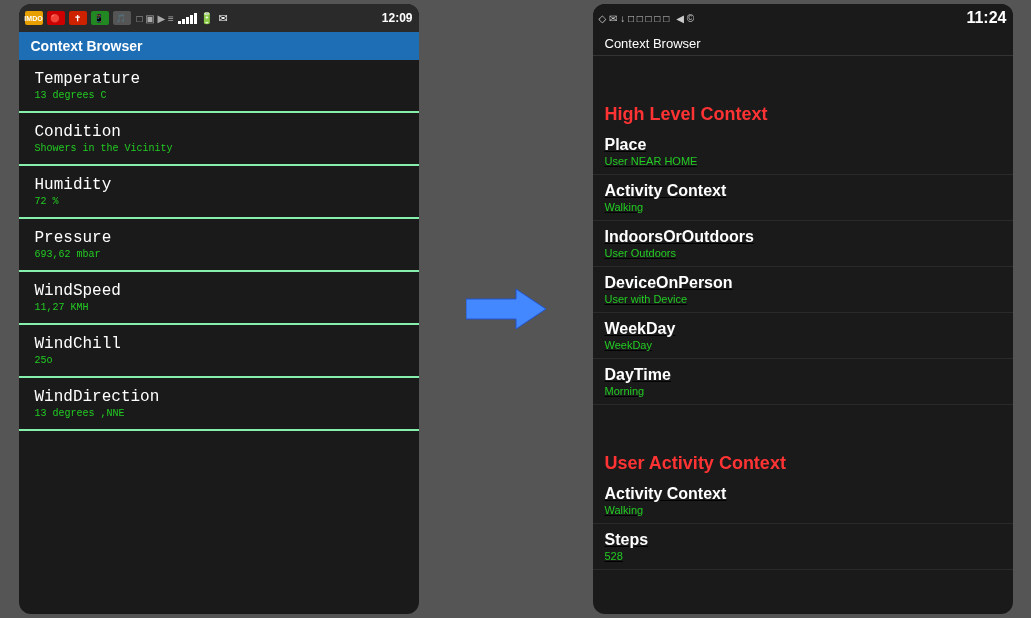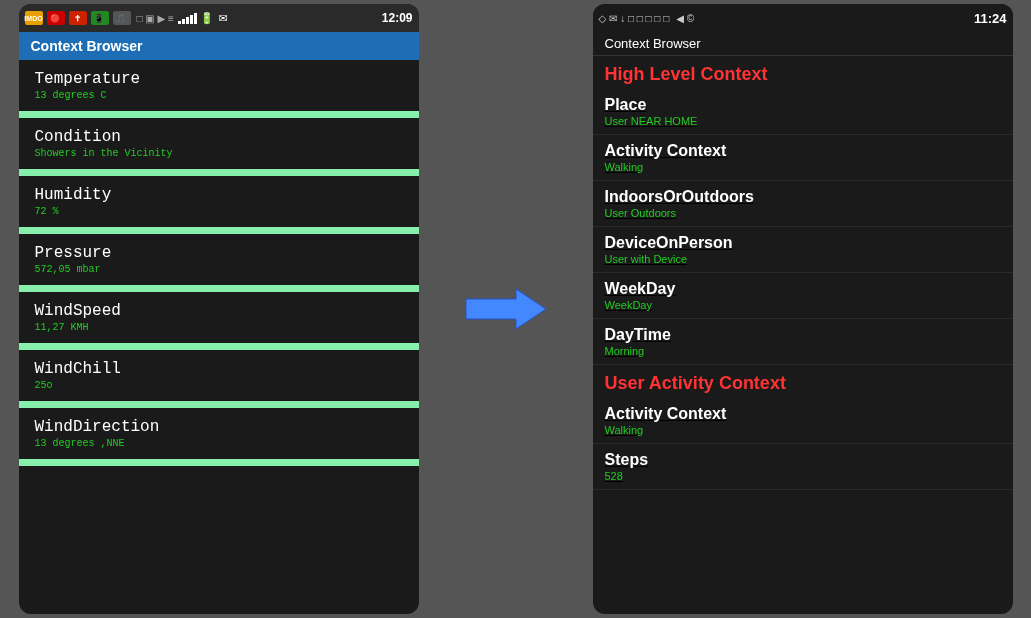--- a/index.html
+++ b/index.html
@@ -85,21 +85,21 @@
       color: white;
       font-size: 14px;
       font-weight: bold;
     }
     .list-left {
       flex: 1;
       overflow: hidden;
     }
     .list-item-left {
       padding: 10px 16px;
-      border-bottom: 7px solid #86efac;
+      border-bottom: 2px solid #86efac;
     }
     .item-label {
       color: white;
       font-size: 16px;
       font-family: 'Courier New', monospace;
       margin-bottom: 2px;
     }
     .item-value {
       color: #22cc22;
       font-size: 10px;
@@ -132,39 +132,40 @@
       background: #1a1a1a;
       height: 28px;
       display: flex;
       align-items: center;
       padding: 0 6px;
       gap: 3px;
     }
     .status-time-right {
       margin-left: auto;
       color: white;
-      font-size: 13px;
+      font-size: 16px;
       font-weight: bold;
     }
     .title-bar-right {
       background: #1a1a1a;
       padding: 4px 12px 4px 12px;
       color: white;
       font-size: 13px;
       border-bottom: 1px solid #333;
     }
     .list-right {
       flex: 1;
       overflow: hidden;
     }
     .section-header {
       padding: 8px 28px 4px 12px;
       color: #ff3333;
       font-size: 18px;
       font-weight: bold;
+      margin-top: 40px;
     }
     .list-item-right {
       padding: 7px 12px;
       border-bottom: 1px solid #2a2a2a;
       text-decoration: underline;
     }
     .item-label-right {
       color: white;
       font-size: 16px;
       font-weight: bold;
@@ -210,21 +211,21 @@
       <div class="list-item-left">
         <div class="item-label">Condition</div>
         <div class="item-value">Showers in the Vicinity</div>
       </div>
       <div class="list-item-left">
         <div class="item-label">Humidity</div>
         <div class="item-value">72 %</div>
       </div>
       <div class="list-item-left">
         <div class="item-label">Pressure</div>
-        <div class="item-value">572,05 mbar</div>
+        <div class="item-value">693,62 mbar</div>
       </div>
       <div class="list-item-left">
         <div class="item-label">WindSpeed</div>
         <div class="item-value">11,27 KMH</div>
       </div>
       <div class="list-item-left">
         <div class="item-label">WindChill</div>
         <div class="item-value">25o</div>
       </div>
       <div class="list-item-left">

